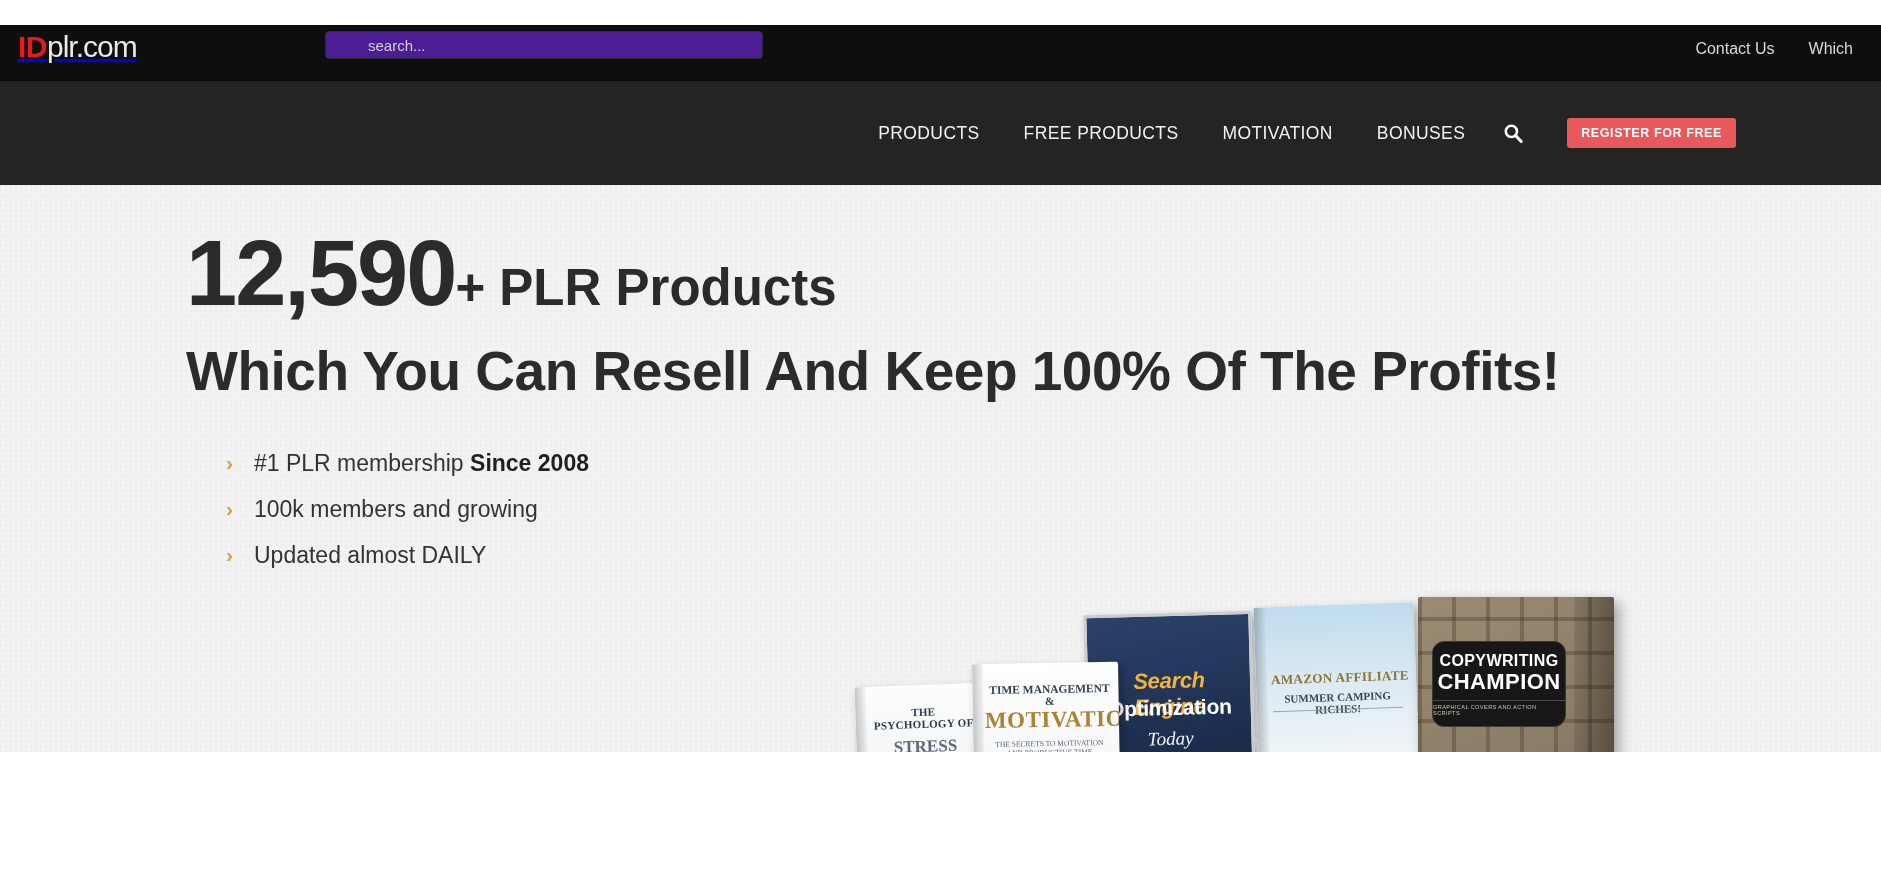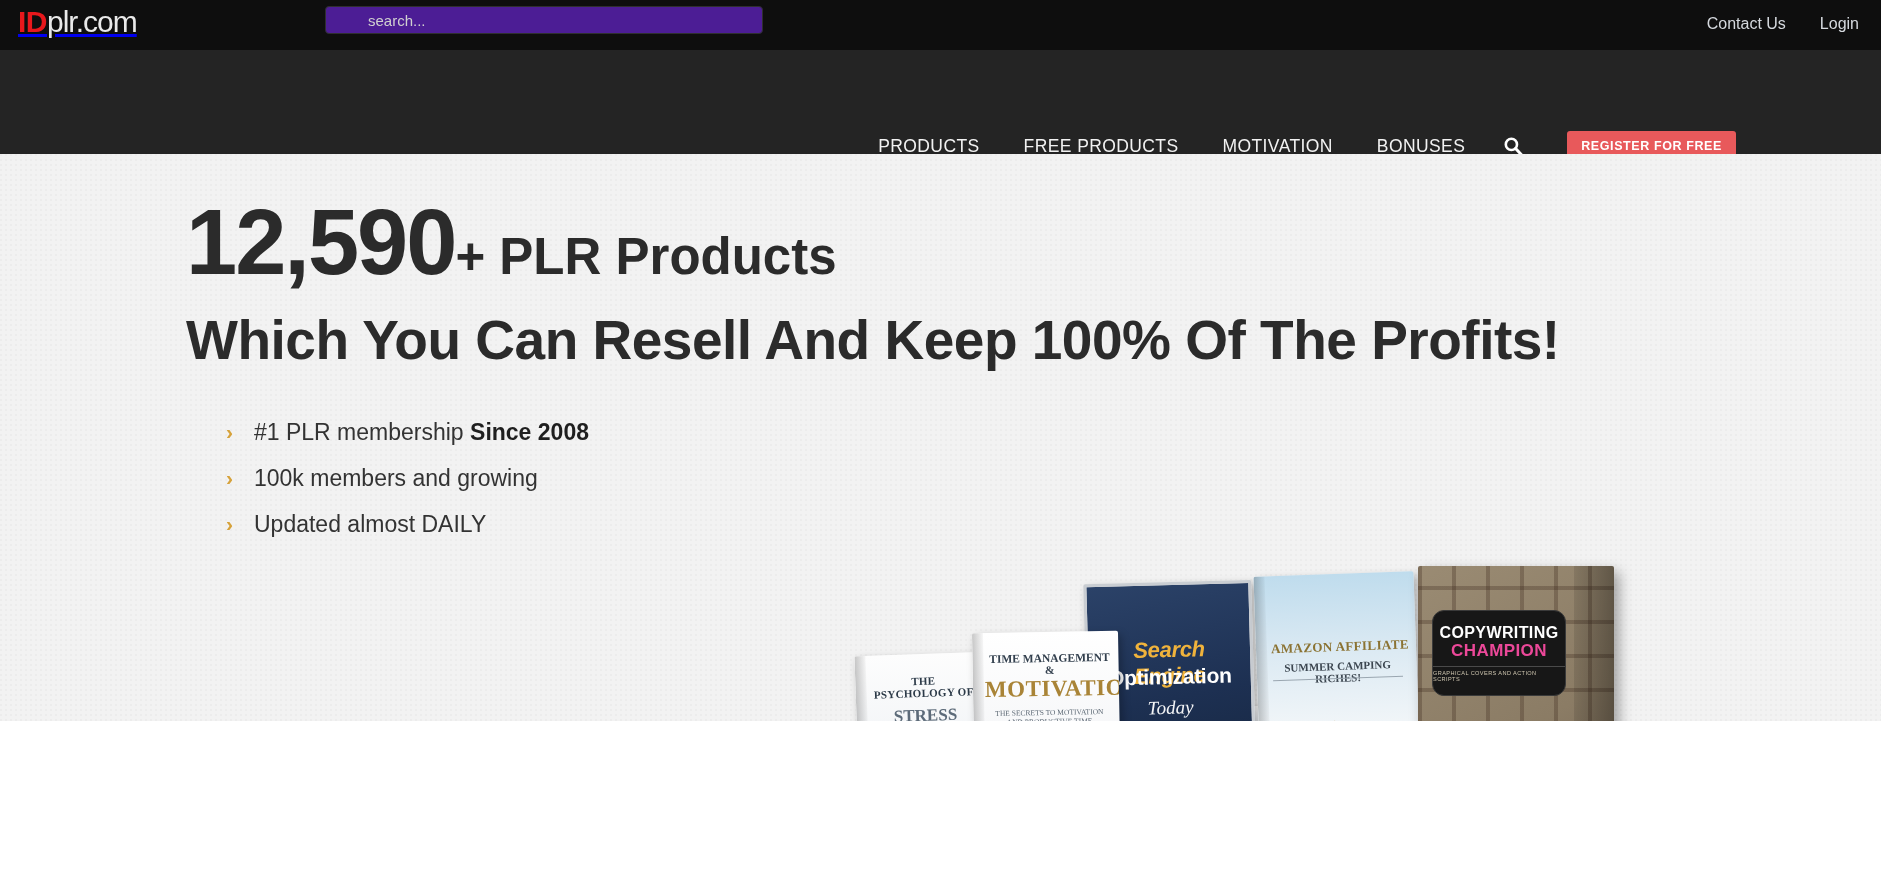--- a/index.html
+++ b/index.html
@@ -9,24 +9,25 @@
     height: 875px;
     overflow: hidden;
     background: #ffffff;
     font-family: "Liberation Sans", sans-serif;
   }
 
   
   .topbar {
     position: relative;
     width: 1881px;
-    height: 50px;
+    height: 56px;
     background: #0e0e0e;
     display: flex;
     align-items: center;
+    margin-top: 25px;
   }
   .logo {
     position: absolute;
     left: 18px;
     top: 5px;
     font-size: 30px;
     font-weight: 700;
     letter-spacing: -0.5px;
     line-height: 34px;
     white-space: nowrap;
@@ -50,21 +51,21 @@
     color: #d8d8d8;
     font-size: 15px;
     font-family: "Liberation Sans", sans-serif;
     padding: 0 12px 0 42px;
     outline: none;
   }
   .search-input::placeholder { color: #d0d0d0; opacity: 1; }
 
   .topbar-links {
     position: absolute;
-    right: 22px;
+    right: 28px;
     top: 0;
     height: 47px;
     display: flex;
     align-items: center;
     gap: 34px;
   }
   .topbar-links a {
     color: #d5d9de;
     font-size: 16px;
     text-decoration: none;
@@ -81,21 +82,20 @@
   .nav-inner {
     position: absolute;
     left: 0;
     top: 0;
     width: 1881px;
     height: 104px;
     display: flex;
     align-items: center;
     justify-content: flex-end;
     padding-right: 145px;
-    margin-top: 44px;
   }
   .nav-items {
     display: flex;
     align-items: center;
     gap: 0;
   }
   .nav-link {
     color: #f2f2f2;
     font-size: 17.5px;
     letter-spacing: 0.4px;
@@ -297,21 +297,21 @@
     background: linear-gradient(90deg, rgba(0,0,0,0.10), rgba(0,0,0,0.34));
   }
   .bk-cw .plate {
     position:absolute; left:14px; right:48px; top:44px; height:86px;
     background:#171717; border-radius:12px; border:1px solid #3a3a3a;
     display:flex; flex-direction:column; align-items:center; justify-content:center;
   }
   .bk-cw .cw1 { font-family:"Liberation Sans Narrow","Liberation Sans",sans-serif;
     font-size:16px; font-weight:700; color:#ffffff; letter-spacing:.4px; }
   .bk-cw .cw2 { font-family:"Liberation Sans Narrow","Liberation Sans",sans-serif;
-    font-size:17px; font-weight:700; color:#ec4899; letter-spacing:.4px; margin-top:-1px; }
+    font-size:22px; font-weight:700; color:#ffffff; letter-spacing:.4px; margin-top:-1px; }
   .bk-cw .cw3 { font-size:5.6px; color:#cfc6b0; letter-spacing:.4px; margin-top:5px;
     border-top:1px solid #4a4a4a; padding-top:3px; }
   .bk-cw .trophy {
     position:absolute; left:50px; top:160px; width:58px; height:62px;
     background: linear-gradient(180deg,#f3dd96 0%,#caa347 45%,#8b6a24 100%);
     clip-path: polygon(18% 0%, 82% 0%, 78% 52%, 62% 70%, 62% 84%, 80% 96%, 20% 96%, 38% 84%, 38% 70%, 22% 52%);
   }
   .bk-cw .wreathL, .bk-cw .wreathR {
     position:absolute; top:162px; width:38px; height:66px;
     border:5px solid #d8b551; border-radius:50%;
@@ -345,21 +345,21 @@
   <a class="logo" href="#">
     <span class="id-part">ID</span><span class="plr-part">plr.com</span>
   </a>
 
   <div class="search-wrap">
     <input class="search-input" type="text" placeholder="search..." style="">
   </div>
 
   <div class="topbar-links">
     <a href="#">Contact Us</a>
-    <a href="#">Login</a>
+    <a href="#">Which</a>
   </div>
 </div>
 
 <div class="navbar">
   <div class="nav-inner">
     <div class="nav-items">
       <a class="nav-link" href="#">PRODUCTS</a>
       <a class="nav-link" href="#">FREE PRODUCTS</a>
       <a class="nav-link" href="#">MOTIVATION</a>
       <a class="nav-link" href="#">BONUSES</a>

